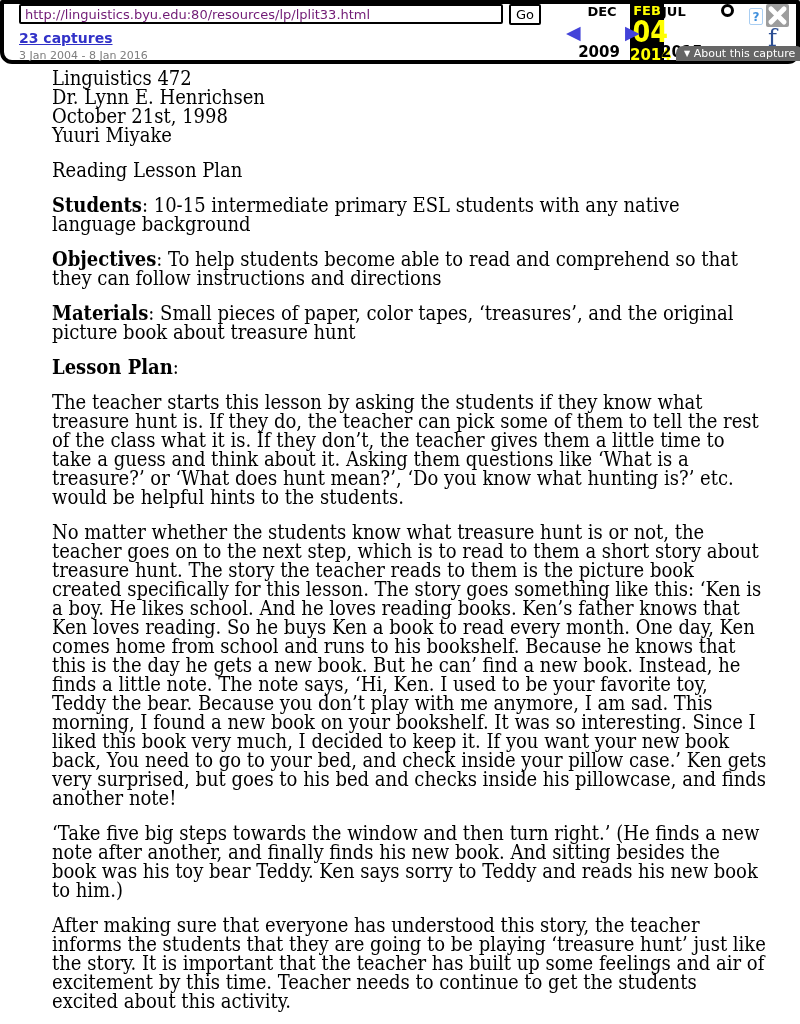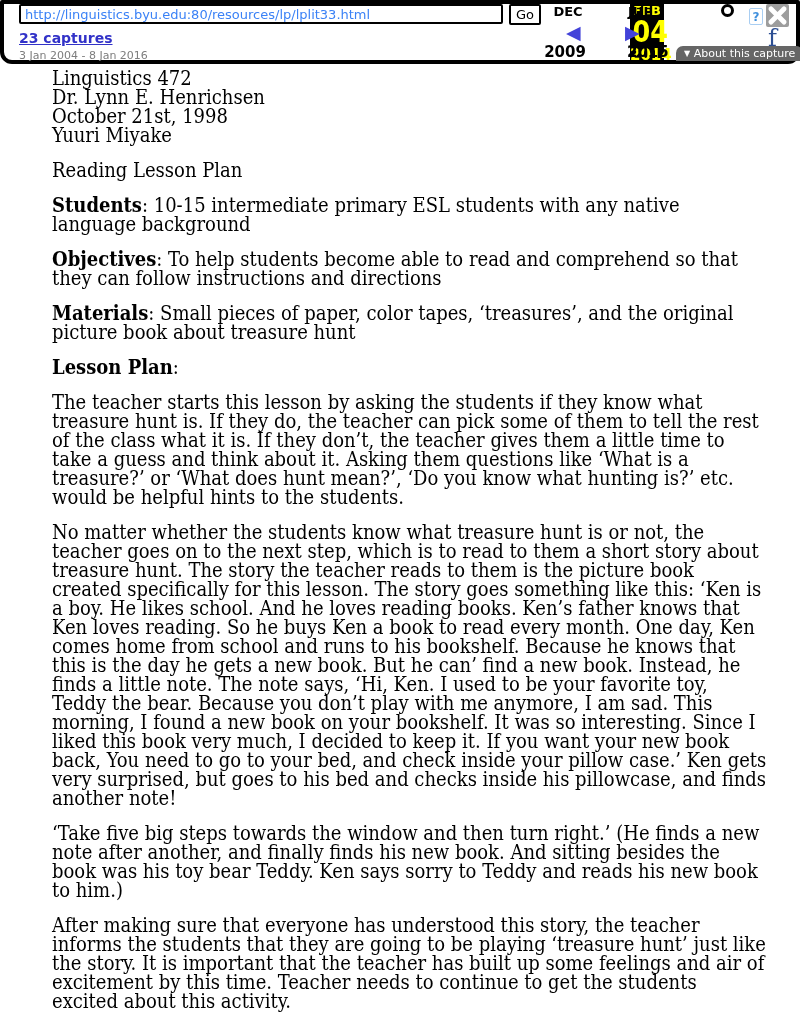--- a/index.html
+++ b/index.html
@@ -27,21 +27,21 @@
 
   .wb-url {
     position: absolute;
     left: 15px; top: 0px;
     width: 484px; height: 20px;
     border: 2px solid #000000;
     border-radius: 2px;
     padding: 0 4px;
     font-family: "DejaVu Sans", "Liberation Sans", sans-serif;
     font-size: 13px;
-    color: #3b82f6;
+    color: #701a75;
     background: #ffffff;
   }
   .wb-go {
     position: absolute;
     left: 505px; top: 0px;
     width: 32px; height: 21px;
     border: 2px solid #000000;
     border-radius: 2px;
     background: #ffffff;
     font-family: "DejaVu Sans", "Liberation Sans", sans-serif;
@@ -64,20 +64,21 @@
     left: 15px; top: 45px;
     font-size: 11px;
     color: #7d7d7d;
   }
 
   .wb-month, .wb-year {
     position: absolute;
     font-weight: bold;
     color: #000000;
     text-align: center;
+    margin-left: 34px;
   }
   .wb-month { font-size: 13px; top: 0px; width: 40px; }
   .wb-year  { font-size: 15px; top: 39px; width: 48px; }
   .wb-month-prev { left: 544px; }
   .wb-year-prev  { left: 537px; }
   .wb-month-next { left: 618px; text-align: left; padding-left: 6px;}
   .wb-year-next  { left: 619px; text-align: left; padding-left: 4px;}
 
   .wb-black {
     position: absolute;

